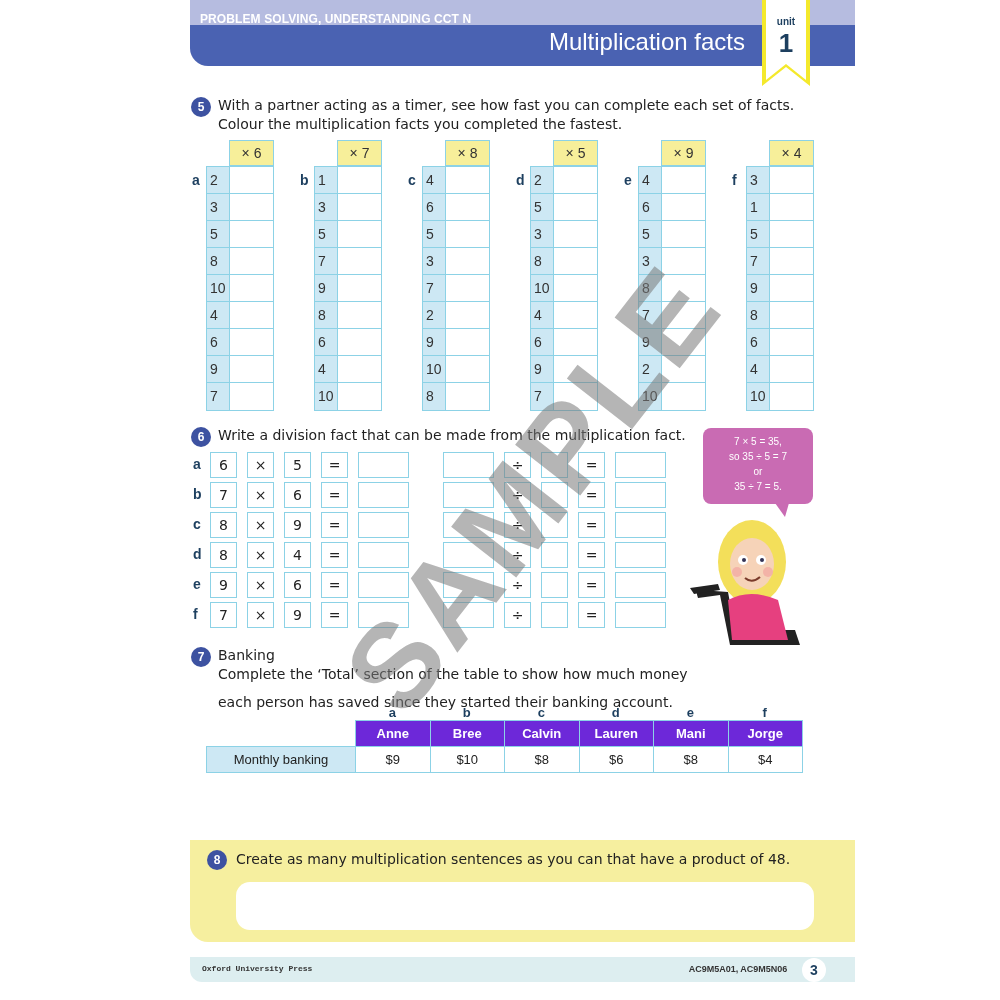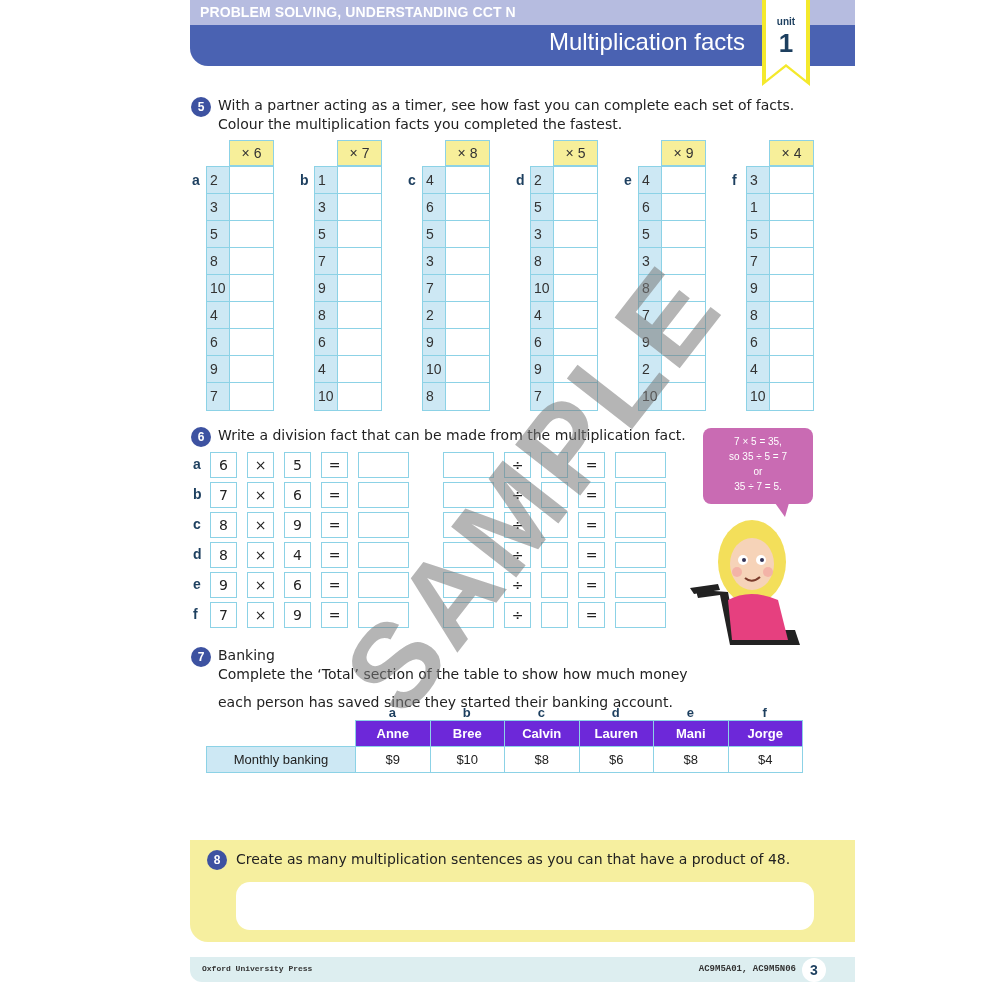--- a/index.html
+++ b/index.html
@@ -1,21 +1,21 @@
 <!DOCTYPE html>
 <html><head>
 <meta charset="utf-8">
 <style>
   * { box-sizing: border-box; margin: 0; padding: 0; }
   body { width: 1000px; height: 1000px; background: #fff; position: relative; overflow: hidden; font-family: "DejaVu Sans", sans-serif; color: #222; }
   .page { position: absolute; left: 0; top: 0; width: 1000px; height: 1000px; }
 
   
   .hdr-top { position: absolute; left: 190px; top: 0; width: 665px; height: 25px; background: #b6bce0; }
-  .hdr-strand { position: absolute; left: 200px; top: 4px; font-family: "Liberation Sans", sans-serif; font-size: 14px; font-weight: bold; color: #fff; letter-spacing: 0.1px; }
+  .hdr-strand { position: absolute; left: 200px; top: 12px; font-family: "Liberation Sans", sans-serif; font-size: 12px; font-weight: bold; color: #fff; letter-spacing: 0.1px; }
   .hdr-main { position: absolute; left: 190px; top: 25px; width: 665px; height: 41px; background: #4a62b2; border-bottom-left-radius: 18px; }
   .hdr-title { position: absolute; left: 480px; top: 28px; width: 265px; text-align: right; font-family: "Liberation Sans", sans-serif; font-weight: normal; font-size: 24px; color: #fff; }
   .unit-badge { position: absolute; left: 762px; top: 0; width: 48px; height: 86px; background: #f4e92c; clip-path: polygon(0 0,100% 0,100% 100%,50% 78%,0 100%); }
   .unit-inner { position: absolute; left: 766px; top: 0; width: 40px; height: 80px; background: #fff; clip-path: polygon(0 0,100% 0,100% 100%,50% 80%,0 100%); }
   .unit-label { position: absolute; left: 762px; top: 16px; width: 48px; text-align: center; font-family: "Liberation Sans", sans-serif; font-weight: bold; font-size: 10px; color: #1d3f5f; }
   .unit-num { position: absolute; left: 762px; top: 28px; width: 48px; text-align: center; font-family: "Liberation Sans", sans-serif; font-weight: bold; font-size: 26px; color: #1d3f5f; }
 
   
   .qnum { position: absolute; width: 20px; height: 20px; border-radius: 50%; background: #3d52a1; color: #fff; font-family: "Liberation Sans", sans-serif; font-weight: bold; font-size: 12px; text-align: center; line-height: 20px; }
   .qtext { position: absolute; font-family: "DejaVu Sans", sans-serif; font-size: 14px; line-height: 18px; color: #222; }
@@ -49,21 +49,21 @@
   .bank td.lbl { background: #cde8f4; width: 149px; color: #222; }
   .bank td.v { background: #fff; color: #222; }
 
   
   .q8 { position: absolute; left: 190px; top: 840px; width: 665px; height: 102px; background: #f6ef9f; border-radius: 0 0 0 18px; }
   .q8-box { position: absolute; left: 236px; top: 882px; width: 578px; height: 48px; background: #fff; border-radius: 14px; }
 
   
   .footer { position: absolute; left: 190px; top: 957px; width: 665px; height: 25px; background: #ddeef0; border-radius: 0 0 0 12px; }
   .footer-pub { position: absolute; left: 202px; top: 964px; font-family: Liberation Mono, monospace; font-size: 8px; font-weight: bold; color: #333; }
-  .footer-codes { position: absolute; left: 680px; top: 964px; width: 116px; text-align: right; font-family: Liberation Mono, monospace; font-size: 9px; font-weight: bold; color: #333; }
+  .footer-codes { position: absolute; left: 680px; top: 964px; width: 116px; text-align: center; font-family: Liberation Sans, sans-serif; font-size: 9px; font-weight: bold; color: #333; }
   .footer-page { position: absolute; left: 802px; top: 958px; width: 24px; height: 24px; border-radius: 50%; background: #fff; text-align: center; line-height: 24px; font-family: "Liberation Sans", sans-serif; font-weight: bold; font-size: 14px; color: #1d3f5f; }
 
   
   .watermark { position: absolute; left: 270px; top: 420px; font-family: "Liberation Sans", sans-serif; font-weight: bold; font-size: 120px; color: rgba(120,120,120,0.55); transform: rotate(-52deg); transform-origin: center; letter-spacing: 4px; pointer-events: none; }
 
   
   .char { position: absolute; left: 690px; top: 520px; width: 120px; height: 125px; }
 </style>
 </head>
 <body>

